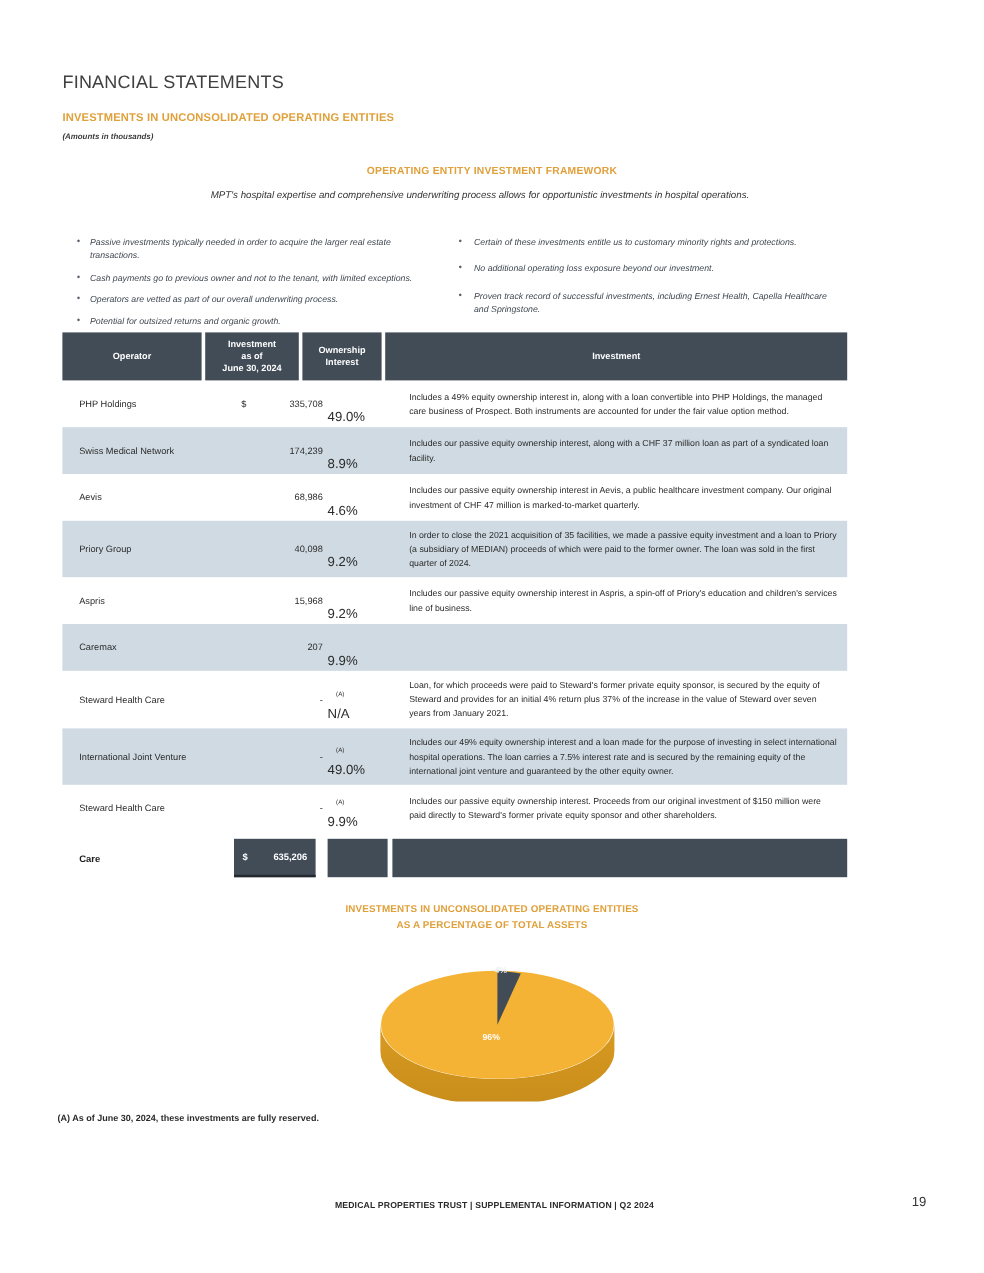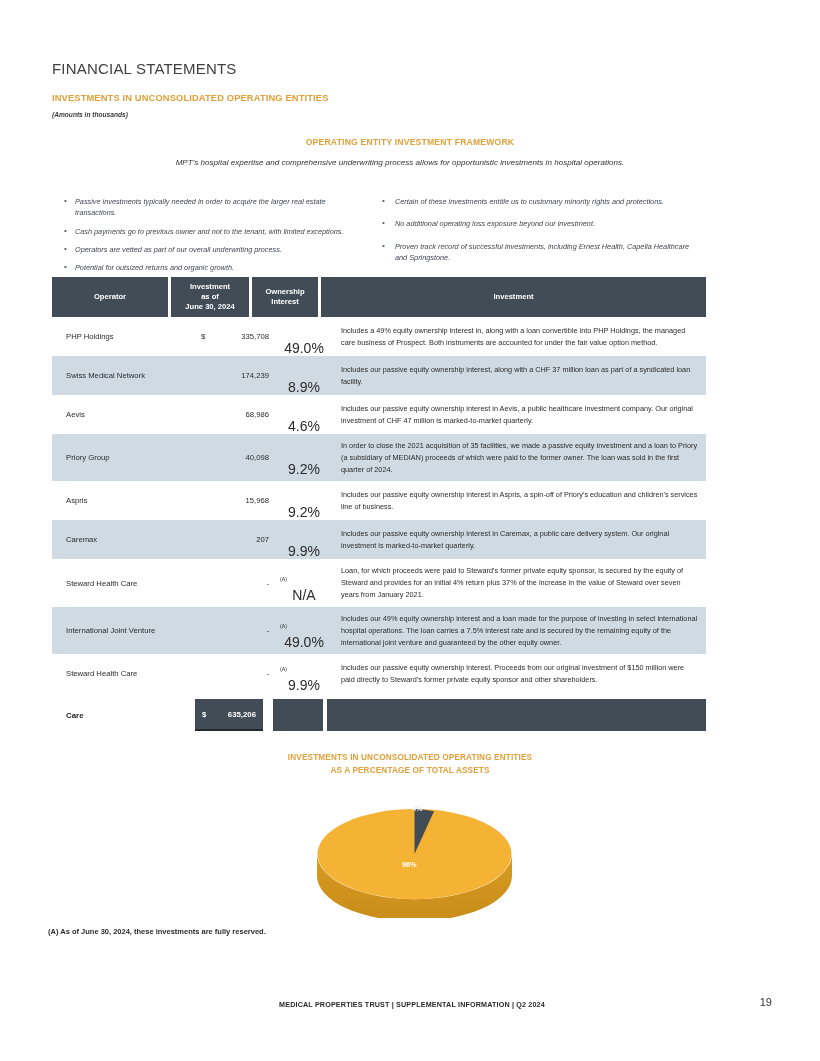--- a/index.html
+++ b/index.html
@@ -155,22 +155,22 @@
   }
   .cell-inv .fn {
     position: absolute;
     right: -14px;
     top: -3px;
     font-size: 5.2px;
   }
   .row .cell-own {
     width: 62px;
     box-sizing: border-box;
-    text-align: center;
-    font-size: 14px;
+    text-align: left;
+    font-size: 11px;
     color: #2b2b2b;
     margin-top: 23px;
   }
   .row .cell-struct {
     flex: 1;
     padding: 6px 8px 6px 6px;
     box-sizing: border-box;
     font-size: 7.3px;
     line-height: 1.62;
     color: #2b2b2b;
@@ -352,21 +352,20 @@
         <div class="row">
           <div class="cell-op">Aspris</div>
           <div class="cell-inv"><span class="cur"></span><span>15,968</span><span class="fn"></span></div>
           <div class="cell-own">9.2%</div>
           <div class="cell-struct">Includes our passive equity ownership interest in Aspris, a spin-off of Priory's education and children's services line of business.</div>
         </div>
         <div class="row alt">
           <div class="cell-op">Caremax</div>
           <div class="cell-inv"><span class="cur"></span><span>207</span><span class="fn"></span></div>
           <div class="cell-own">9.9%</div>
-          <div class="cell-struct">Includes our passive equity ownership interest in Caremax, a public care delivery system. Our original investment is marked-to-market quarterly.</div>
         </div>
         <div class="row">
           <div class="cell-op">Steward Health Care</div>
           <div class="cell-inv"><span class="cur"></span><span>-</span><span class="fn">(A)</span></div>
           <div class="cell-own">N/A</div>
           <div class="cell-struct">Loan, for which proceeds were paid to Steward's former private equity sponsor, is secured by the equity of Steward and provides for an initial 4% return plus 37% of the increase in the value of Steward over seven years from January 2021.</div>
         </div>
         <div class="row alt">
           <div class="cell-op">International Joint Venture</div>
           <div class="cell-inv"><span class="cur"></span><span>-</span><span class="fn">(A)</span></div>

